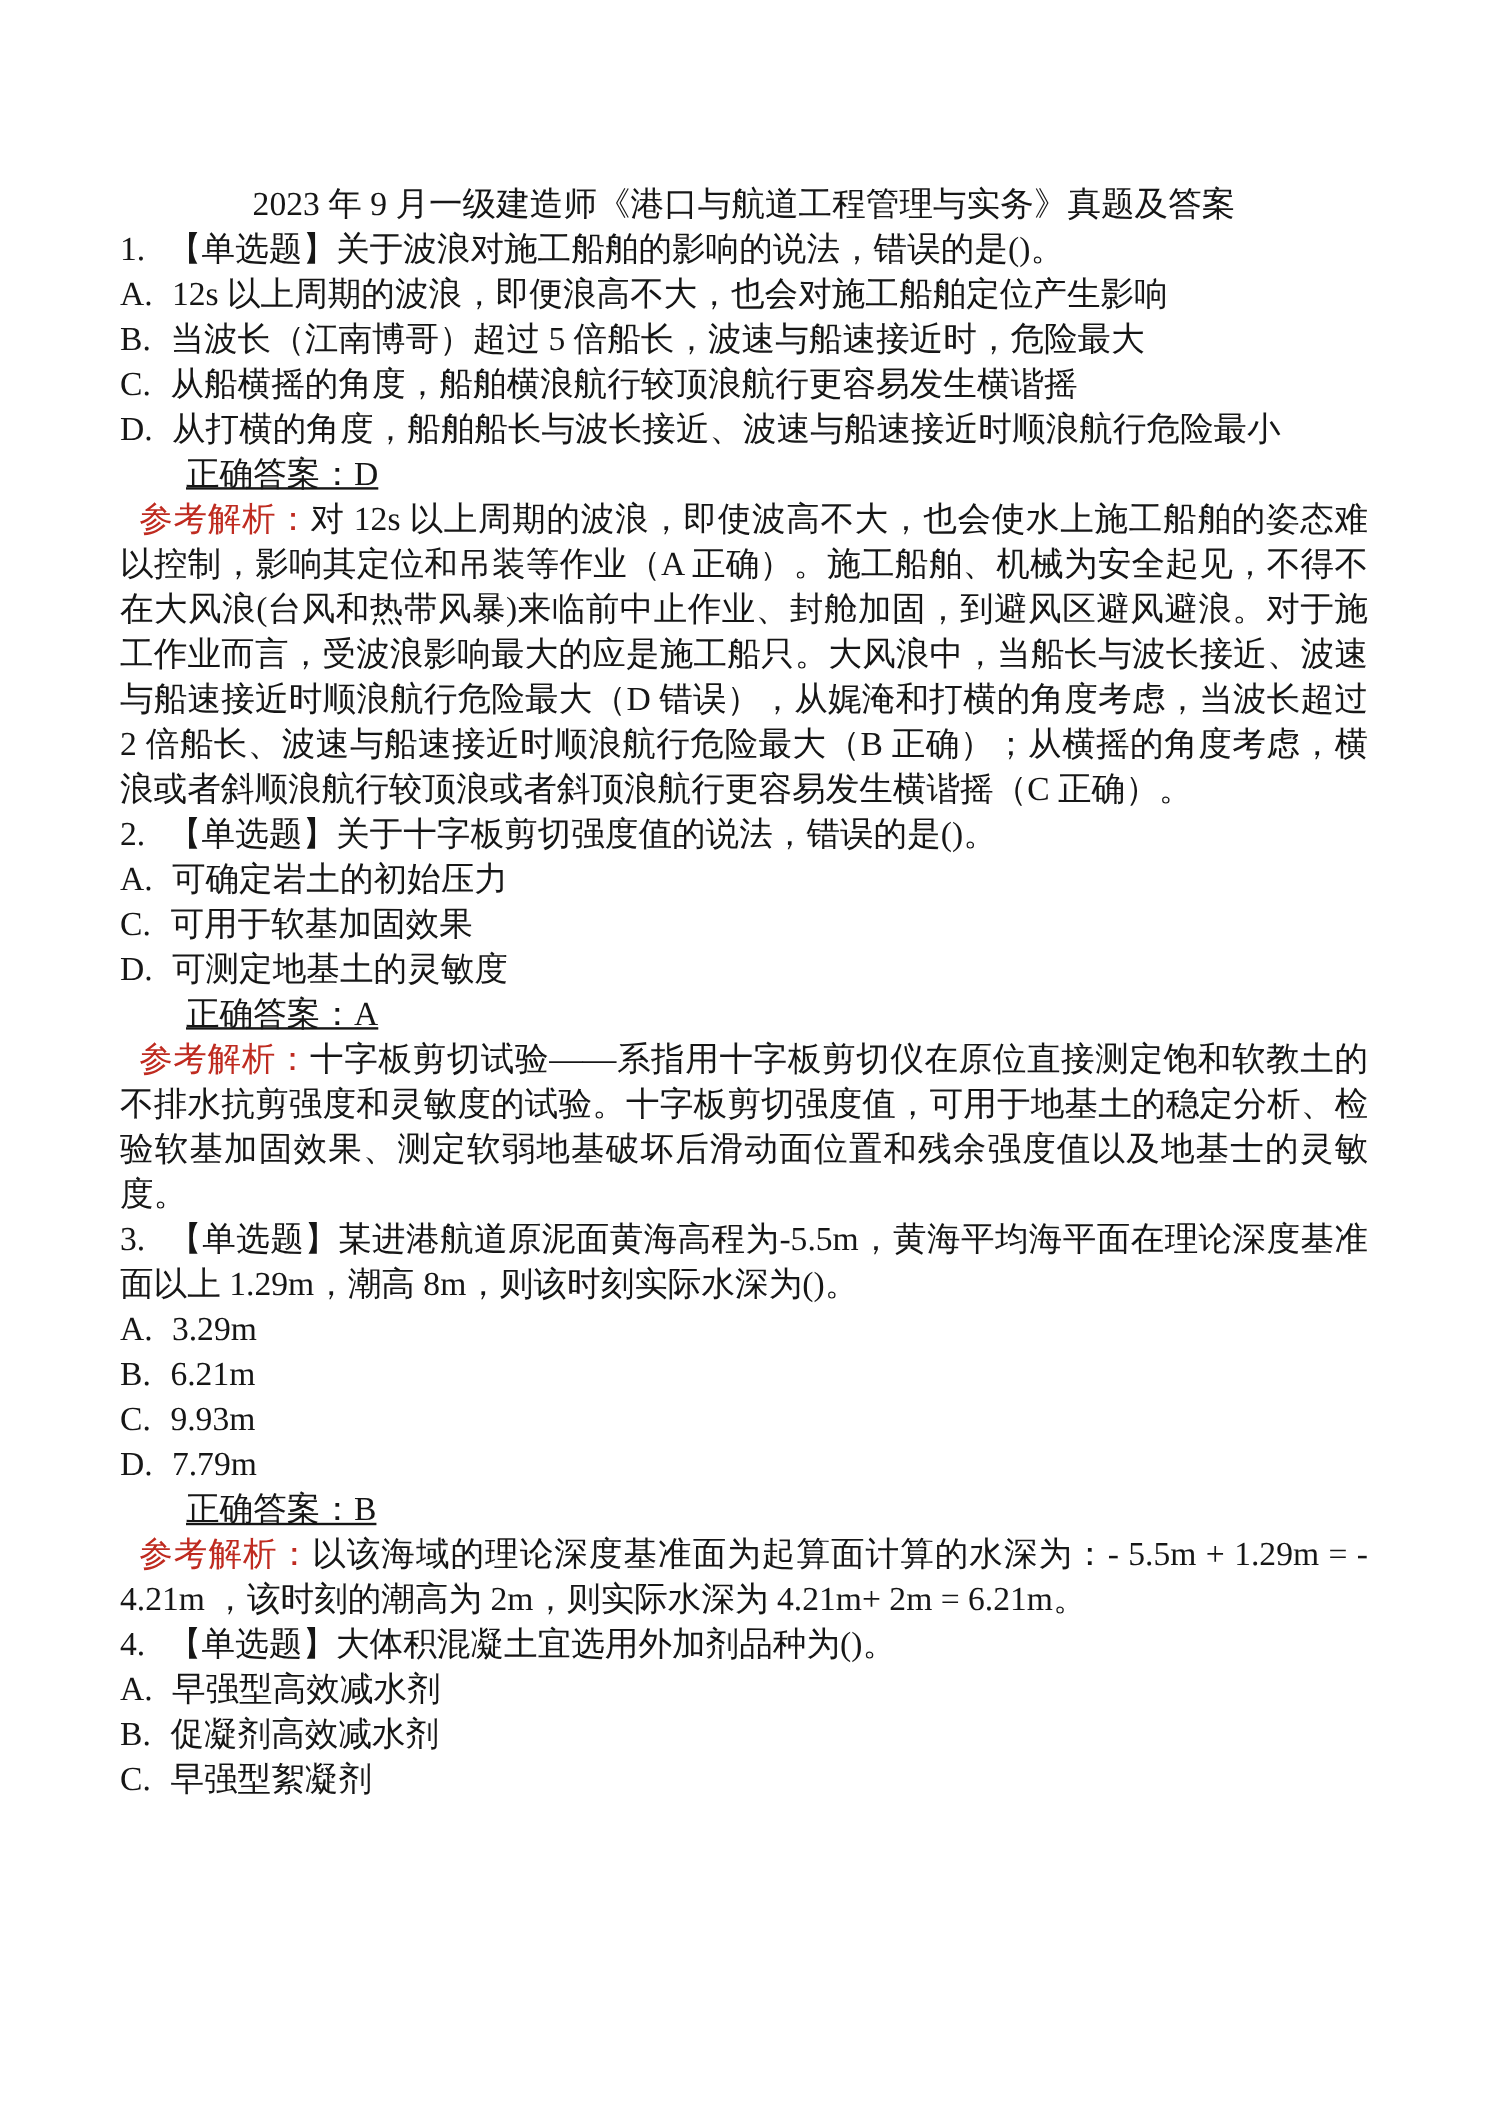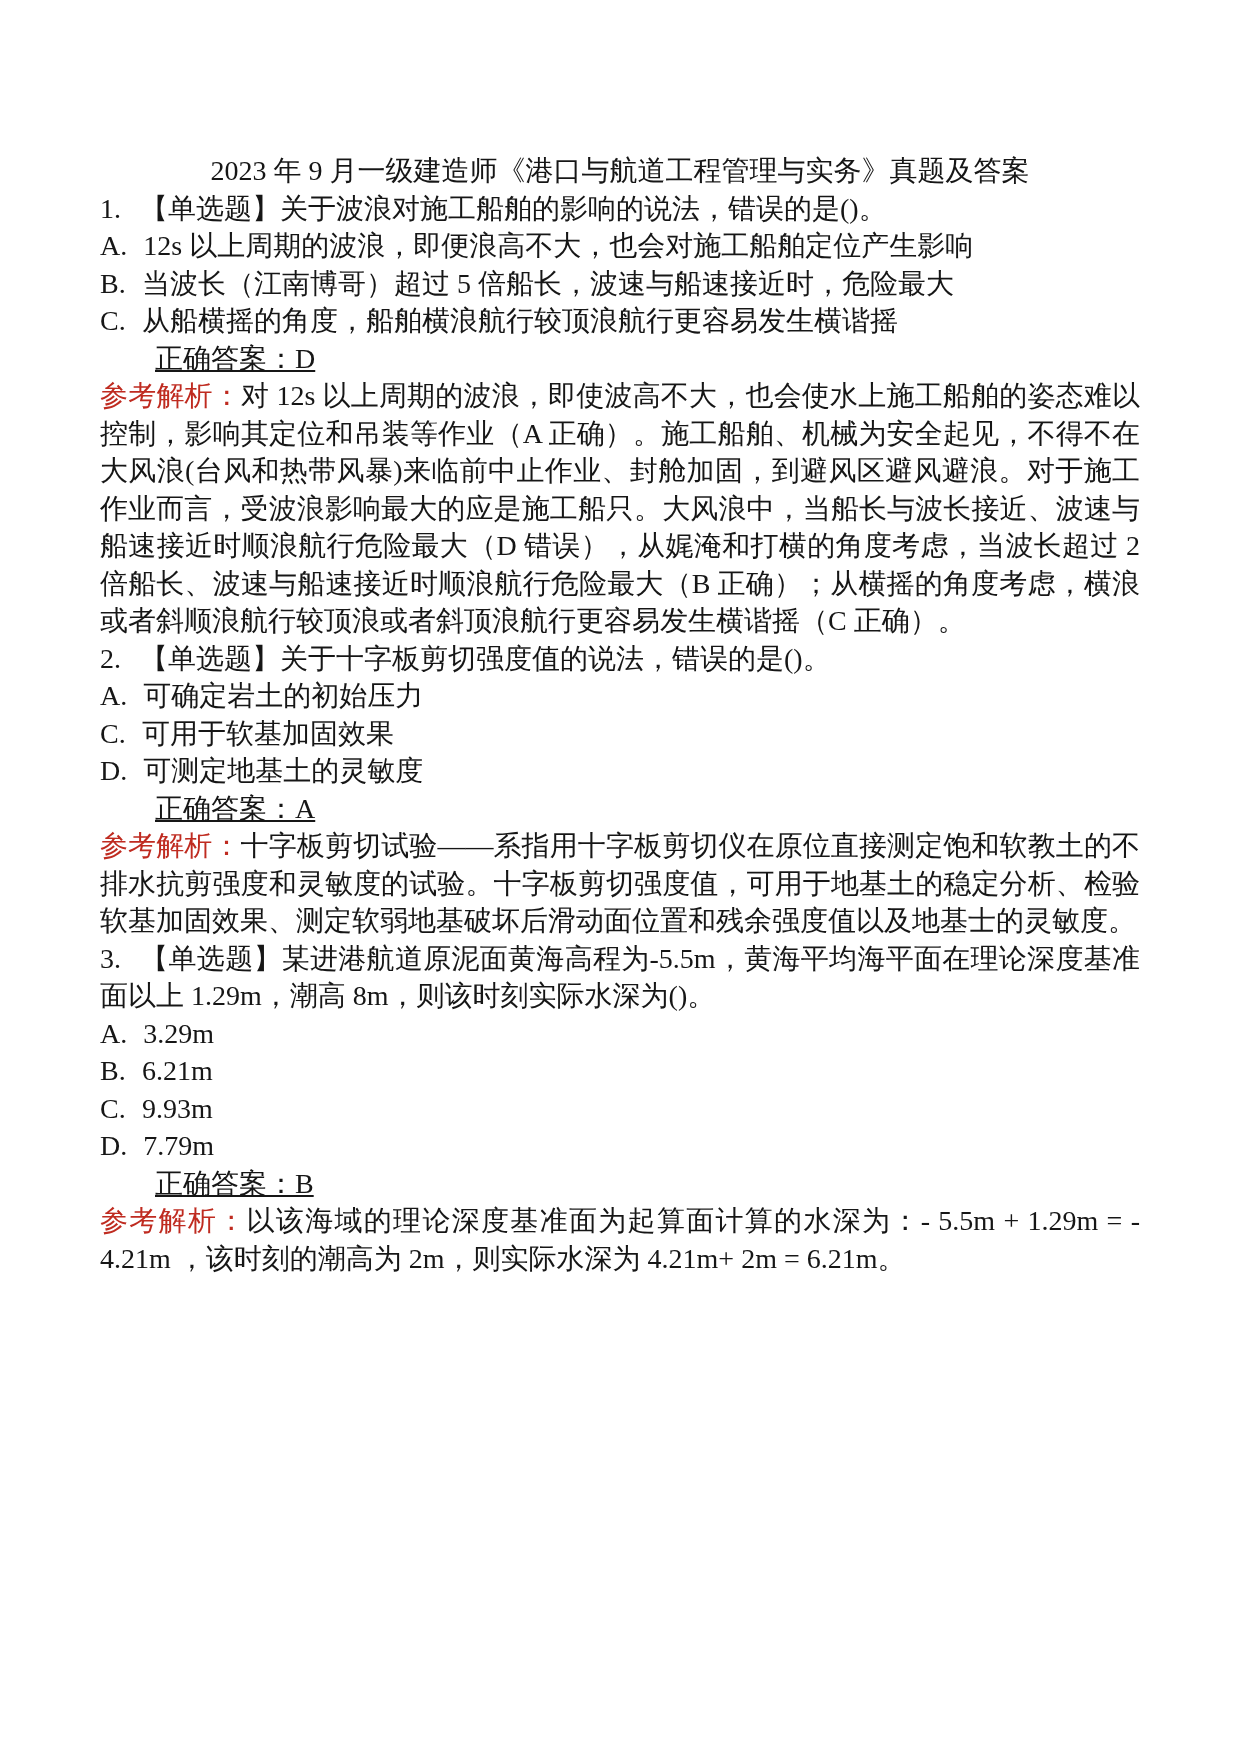--- a/index.html
+++ b/index.html
@@ -39,34 +39,36 @@
     display: inline-block;
     min-width: 26px;
     margin-right: 16px;
   }
   .answer-line {
     text-indent: 55px;
     text-decoration: underline;
   }
   .analysis-label {
     color: var(--color-analysis_red, #bf2b20);
+    margin-left: 16px;
   }
 </style>
 </head>
 <body>
 
 <div class="page">
 
   <p class="doc-title">2023 年 9 月一级建造师《港口与航道工程管理与实务》真题及答案</p>
 
   <section>
     <p class="stem"><span class="q-num">1.</span><span>【单选题】关于波浪对施工船舶的影响的说法，错误的是()。</span></p>
     <p class="opt"><span class="opt-label">A.</span><span>12s 以上周期的波浪，即便浪高不大，也会对施工船舶定位产生影响</span></p>
     <p class="opt"><span class="opt-label">B.</span><span>当波长（江南博哥）超过 5 倍船长，波速与船速接近时，危险最大</span></p>
     <p class="opt"><span class="opt-label">C.</span><span>从船横摇的角度，船舶横浪航行较顶浪航行更容易发生横谐摇</span></p>
+    <p class="opt"><span class="opt-label">D.</span><span>从打横的角度，船舶船长与波长接近、波速与船速接近时顺浪航行危险最小</span></p>
     <p class="answer-line"><span>正确答案：</span><span>D</span></p>
     <p class="analysis"><span class="analysis-label">参考解析：</span><span>对 12s 以上周期的波浪，即使波高不大，也会使水上施工船舶的姿态难以控制，影响其定位和吊装等作业（A 正确）。施工船舶、机械为安全起见，不得不在大风浪(台风和热带风暴)来临前中止作业、封舱加固，到避风区避风避浪。对于施工作业而言，受波浪影响最大的应是施工船只。大风浪中，当船长与波长接近、波速与船速接近时顺浪航行危险最大（D 错误），从娓淹和打横的角度考虑，当波长超过 2 倍船长、波速与船速接近时顺浪航行危险最大（B 正确）；从横摇的角度考虑，横浪或者斜顺浪航行较顶浪或者斜顶浪航行更容易发生横谐摇（C 正确）。</span></p>
   </section>
 
   <section>
     <p class="stem"><span class="q-num">2.</span><span>【单选题】关于十字板剪切强度值的说法，错误的是()。</span></p>
     <p class="opt"><span class="opt-label">A.</span><span>可确定岩土的初始压力</span></p>
     <p class="opt"><span class="opt-label">C.</span><span>可用于软基加固效果</span></p>
     <p class="opt"><span class="opt-label">D.</span><span>可测定地基土的灵敏度</span></p>
     <p class="answer-line"><span>正确答案：</span><span>A</span></p>
@@ -76,14 +78,20 @@
   <section>
     <p class="stem"><span class="q-num">3.</span><span>【单选题】某进港航道原泥面黄海高程为-5.5m，黄海平均海平面在理论深度基准面以上 1.29m，潮高 8m，则该时刻实际水深为()。</span></p>
     <p class="opt"><span class="opt-label">A.</span><span>3.29m</span></p>
     <p class="opt"><span class="opt-label">B.</span><span>6.21m</span></p>
     <p class="opt"><span class="opt-label">C.</span><span>9.93m</span></p>
     <p class="opt"><span class="opt-label">D.</span><span>7.79m</span></p>
     <p class="answer-line"><span>正确答案：</span><span>B</span></p>
     <p class="analysis"><span class="analysis-label">参考解析：</span><span>以该海域的理论深度基准面为起算面计算的水深为：- 5.5m + 1.29m = - 4.21m ，该时刻的潮高为 2m，则实际水深为 4.21m+ 2m = 6.21m。</span></p>
   </section>
 
+  <section>
+    <p class="stem"><span class="q-num">4.</span><span>【单选题】大体积混凝土宜选用外加剂品种为()。</span></p>
+    <p class="opt"><span class="opt-label">A.</span><span>早强型高效减水剂</span></p>
+    <p class="opt"><span class="opt-label">B.</span><span>促凝剂高效减水剂</span></p>
+    <p class="opt"><span class="opt-label">C.</span><span>早强型絮凝剂</span></p>
+  </section>
 
 </div>
 
 </body></html>

